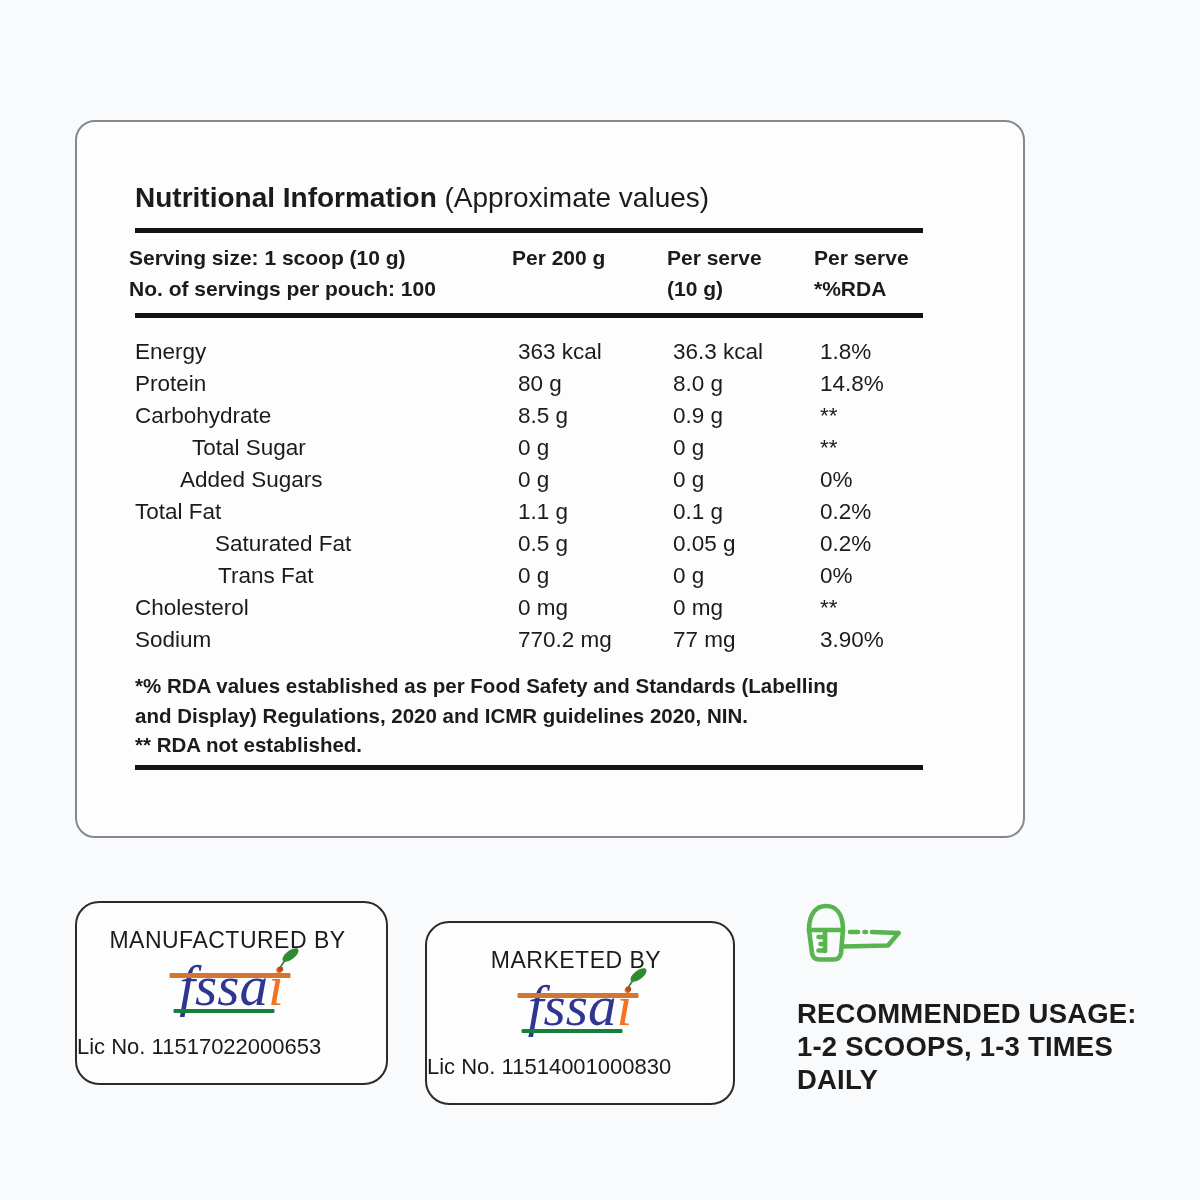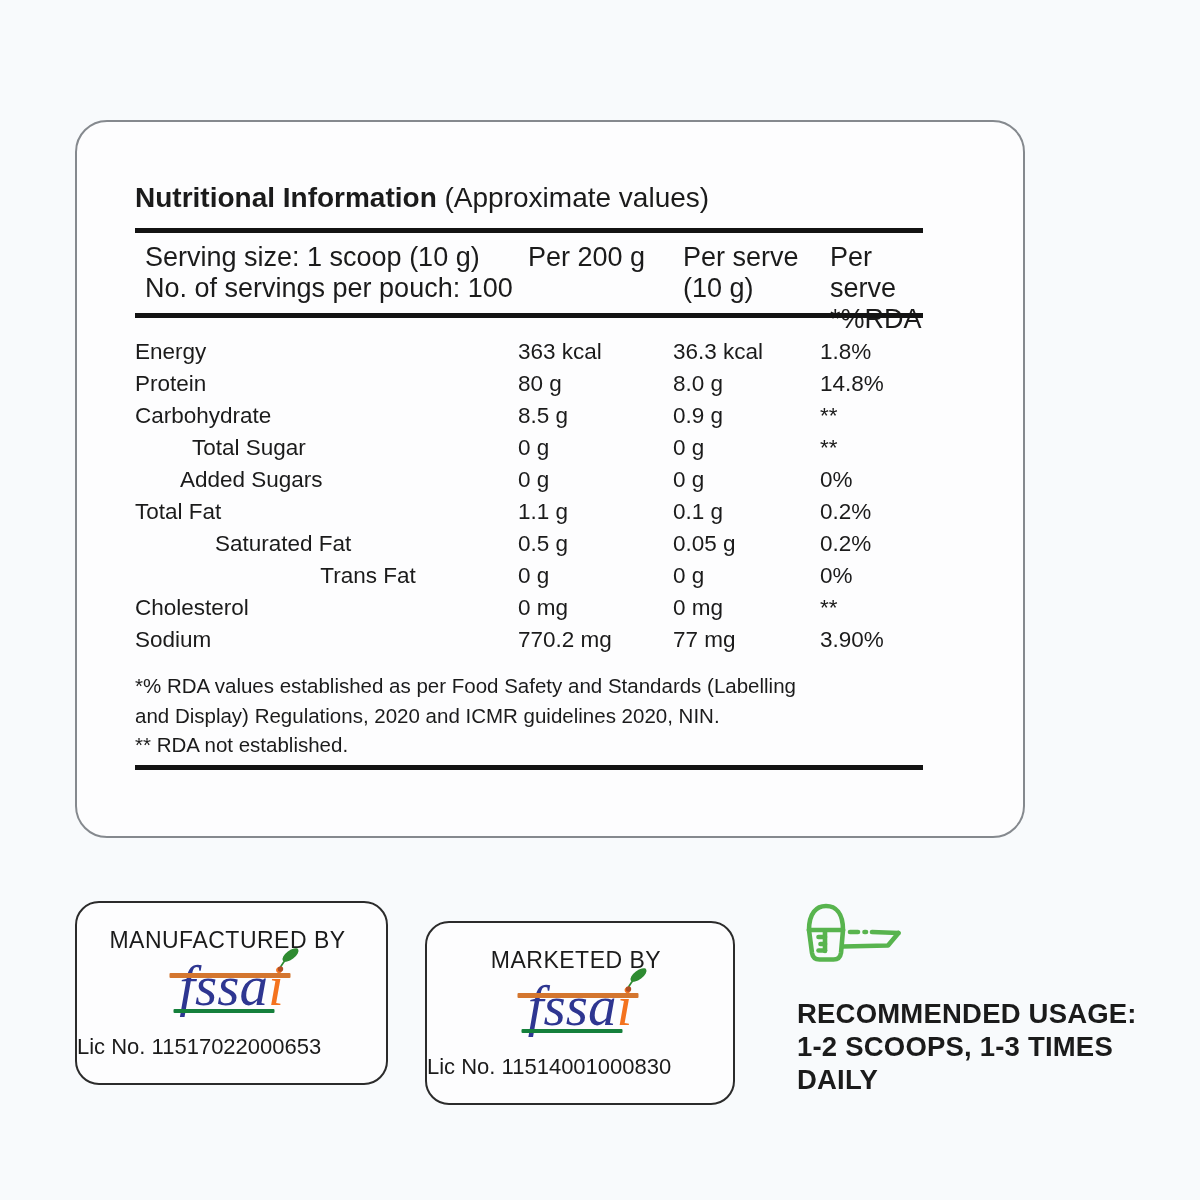--- a/index.html
+++ b/index.html
@@ -6,43 +6,43 @@
   body{
     width:1200px;height:1200px;position:relative;
     background:#f8fafc;
     font-family:"Liberation Sans", sans-serif;
     color:#1b1b1b;
     -webkit-font-smoothing:antialiased;
   }
   
   .nf-card{
     position:absolute;left:75px;top:120px;width:950px;height:718px;
-    background:#fdfdfe;border:2px solid #85898e;border-radius:32px;
+    background:#fdfdfe;border:2px solid #85898e;border-radius:20px;
     box-sizing:border-box;
   }
   .nf-title{position:absolute;left:58px;top:60px;font-size:28px;white-space:nowrap;}
   .nf-title .t-bold{font-weight:bold;}
   .nf-title .t-normal{font-weight:normal;}
   .nf-rule{position:absolute;left:58px;width:788px;height:5px;background:#131313;}
   .nf-rule.r1{top:106px;}
   .nf-rule.r2{top:191px;}
   .nf-rule.r3{top:643px;}
   .nf-grid{display:grid;grid-template-columns:383px 155px 147px 103px;}
   .nf-header{
-    position:absolute;left:68px;top:120px;width:788px;
-    font-weight:normal;font-size:27px;line-height:31px;
+    position:absolute;left:52px;top:120px;width:788px;
+    font-weight:bold;font-size:21px;line-height:31px;
   }
   .nf-rows{position:absolute;left:58px;top:214px;width:788px;font-size:22.5px;}
   .nf-row{height:32px;line-height:32px;}
   .nf-row span{display:block;white-space:nowrap;overflow:visible;}
   .ind-57{padding-left:57px;}
   .ind-45{padding-left:45px;}
   .ind-80{padding-left:80px;}
-  .ind-83{padding-left:83px;text-align:center;}
-  .nf-foot{position:absolute;left:58px;top:549px;font-size:20.5px;line-height:29.5px;}
+  .ind-83{padding-left:83px;}
+  .nf-foot{position:absolute;left:58px;top:549px;font-size:20.5px;line-height:29.5px;font-weight:bold;}
   
   .info-box{
     position:absolute;top:901px;height:184px;background:#fdfdfe;
     border:2px solid #2b2b2b;border-radius:24px;box-sizing:border-box;
   }
   .box-mfg{left:75px;width:313px;}
   .box-mkt{left:425px;width:310px;margin-top:20px;}
   .box-label{
     position:absolute;top:24px;left:0;right:8px;text-align:center;
     font-size:23px;letter-spacing:.5px;white-space:nowrap;

